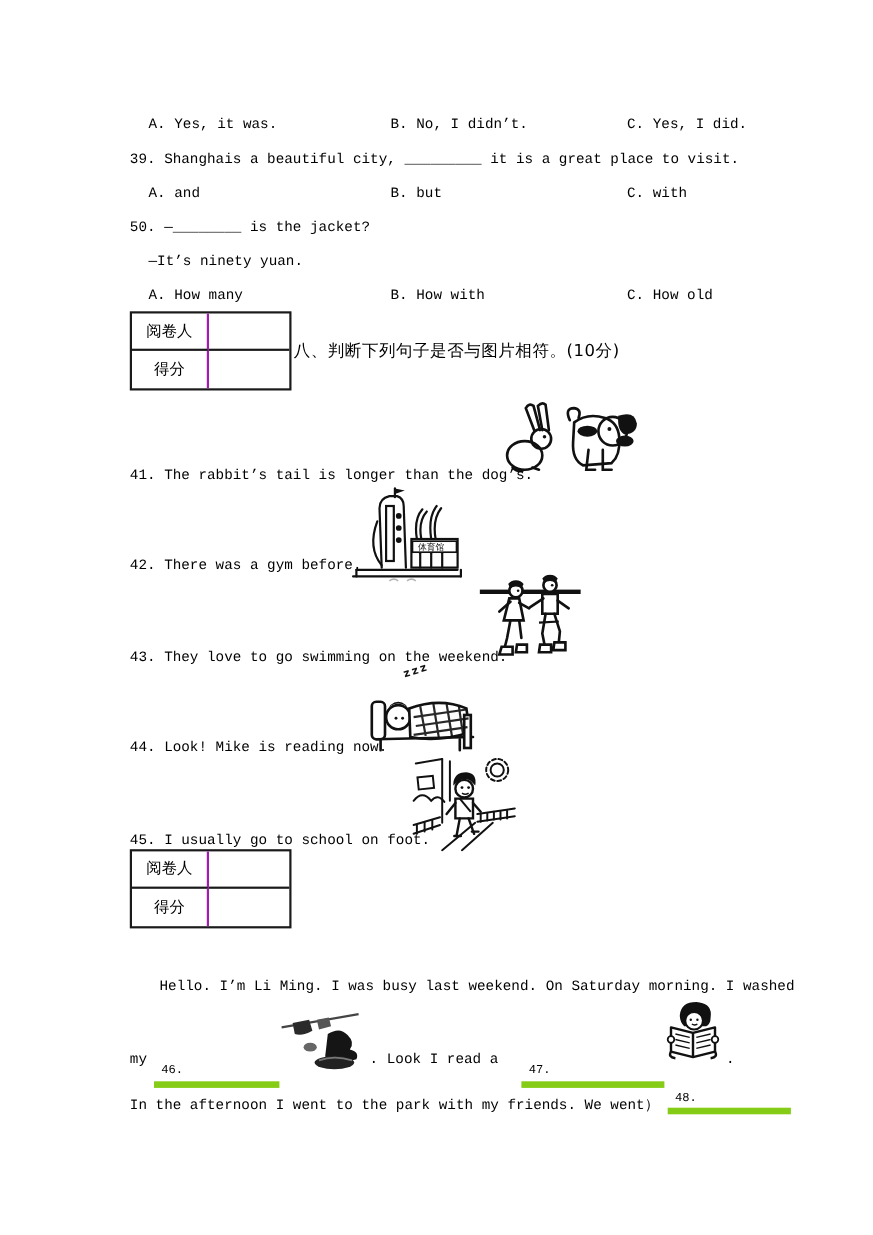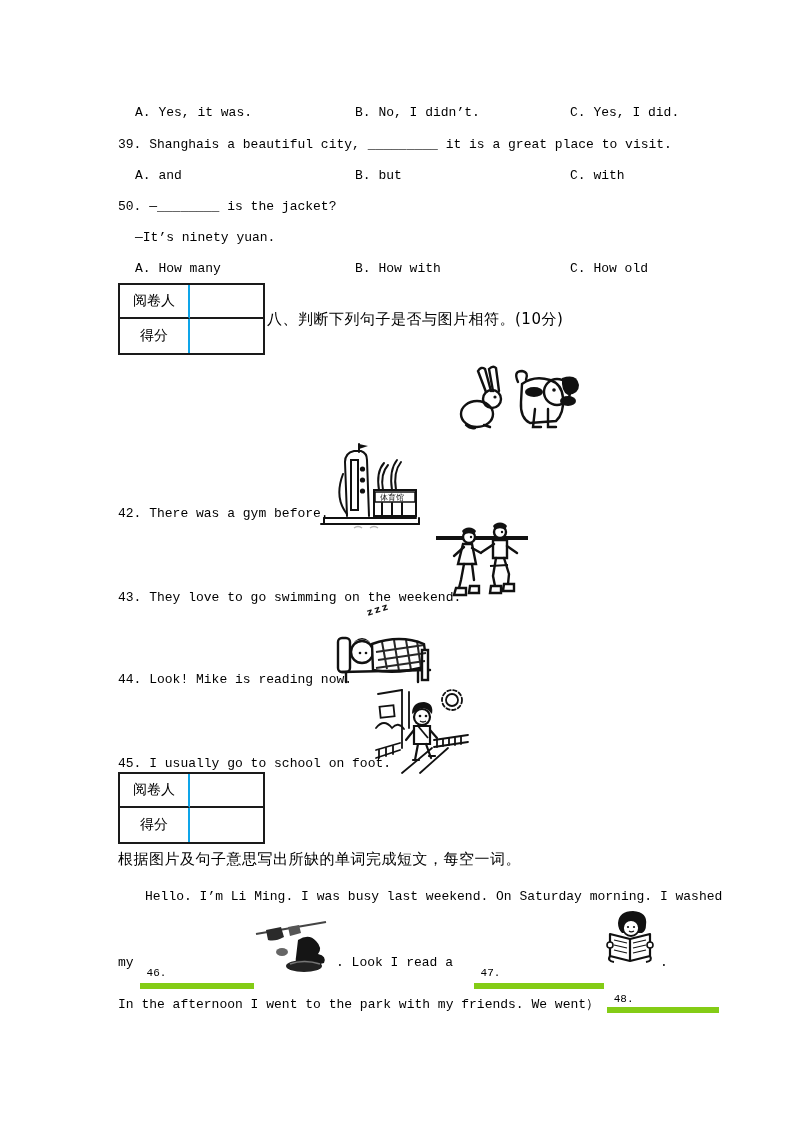--- a/index.html
+++ b/index.html
@@ -4,21 +4,21 @@
 <style>
   html,body{margin:0;padding:0;background:#fff;}
   .page{position:relative;width:794px;height:1123px;background:#ffffff;overflow:hidden;
         font-family:"Liberation Mono","DejaVu Sans Mono",monospace;color:#000;padding-left:18px;}
   .ln{position:absolute;font-size:13px;line-height:17px;white-space:pre;}
   .cjk{font-family:"DejaVu Sans","Liberation Sans",sans-serif;font-size:15px;letter-spacing:0.5px;}
   .grader{position:absolute;width:143px;height:68px;border:2px solid #1a1a1a;
           display:grid;grid-template-columns:70px 1fr;grid-template-rows:1fr 1fr;background:#fff;}
   .gcell{display:flex;align-items:center;justify-content:center;
          font-family:"DejaVu Sans","Liberation Sans",sans-serif;font-size:14px;}
-  .gcell.b-r{border-right:2px solid #0ea5e9;}
+  .gcell.b-r{border-right:2px solid #a21caf;}
   .gcell.b-b{border-bottom:2px solid #1a1a1a;}
   .blank{display:inline-block;border-bottom:6px solid #84cc16;height:16px;
          font-size:11px;vertical-align:bottom;white-space:pre;margin-top:12px;}
   .img{position:absolute;}
   svg{display:block;}
 </style>
 </head>
 <body>
 
 <div class="page">
@@ -61,20 +61,21 @@
         <path d="M79,45 L77,63 l8,0 M92,45 L92,63 l8,0"></path>
       </g>
       <ellipse cx="112" cy="37" rx="8" ry="5" fill="#111"></ellipse>
       <path d="M106,14 Q121,9 123,21 Q123,30 112,31 Q105,28 106,14" fill="#111"></path>
       <circle cx="39" cy="33" r="1.6" fill="#111"></circle>
       <circle cx="98" cy="26" r="1.8" fill="#111"></circle>
       <ellipse cx="78" cy="28" rx="9" ry="5" fill="#111"></ellipse>
     </svg>
   </div>
 
+  <div class="ln" style="left:118px;top:423px">41. The rabbit’s tail is longer than the dog’s.</div>
 
   <div class="img" style="left:316px;top:442px">
     <svg width="106" height="88" viewBox="0 0 106 88">
       <g stroke="#111" stroke-width="2" fill="none" stroke-linecap="round">
         <path d="M8,76 h92 M5,82 h98"></path>
         <path d="M8,76 v6 M103,76 v6"></path>
         <path d="M31,74 L29,20 Q29,11 38,9 L45,9 Q51,11 51,18 L53,74"></path>
         <path d="M31,72 Q18,56 27,32"></path>
         <rect x="35" y="18" width="7" height="50"></rect>
         <line x1="43" y1="2" x2="43" y2="10"></line>
@@ -177,21 +178,20 @@
 
   <div class="ln" style="left:118px;top:755px">45. I usually go to school on foot.</div>
 
   <div class="grader" style="left:118px;top:772px">
     <div class="gcell b-r b-b">阅卷人</div>
     <div class="gcell b-b"></div>
     <div class="gcell b-r">得分</div>
     <div class="gcell"></div>
   </div>
 
-  <div class="ln cjk" style="left:118px;top:851px">根据图片及句子意思写出所缺的单词完成短文，每空一词。</div>
 
   <div class="ln" style="left:145px;top:888px">Hello. I’m Li Ming. I was busy last weekend. On Saturday morning. I washed</div>
 
   <div class="img" style="left:254px;top:918px">
     <svg width="78" height="56" viewBox="0 0 78 56">
       <path d="M2,16 L72,4" stroke="#444" stroke-width="2" fill="none"></path>
       <path d="M12,12 l15,-3 3,10 q-9,5 -16,3 z" fill="#2a2a2a"></path>
       <path d="M34,9 l11,-2 2,8 -11,3 z" fill="#555"></path>
       <path d="M44,22 q11,-7 18,1 q7,7 2,13 q9,2 6,9 l-19,5 q-11,-2 -9,-11 z" fill="#151515"></path>
       <ellipse cx="50" cy="48" rx="18" ry="6" fill="#222"></ellipse>

